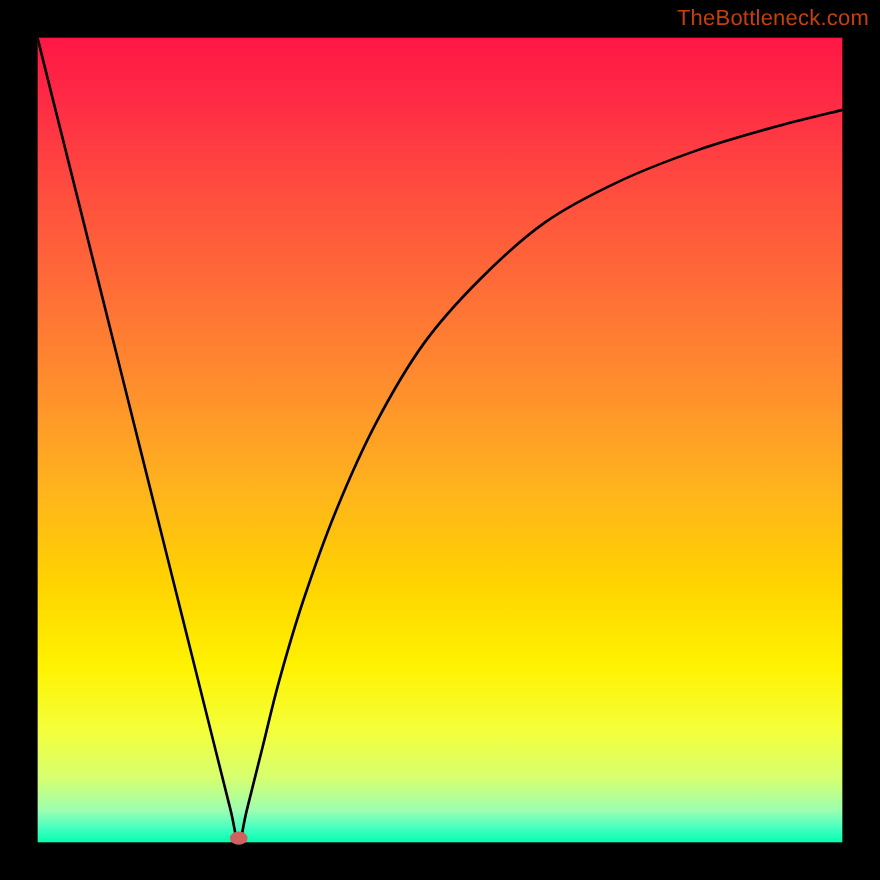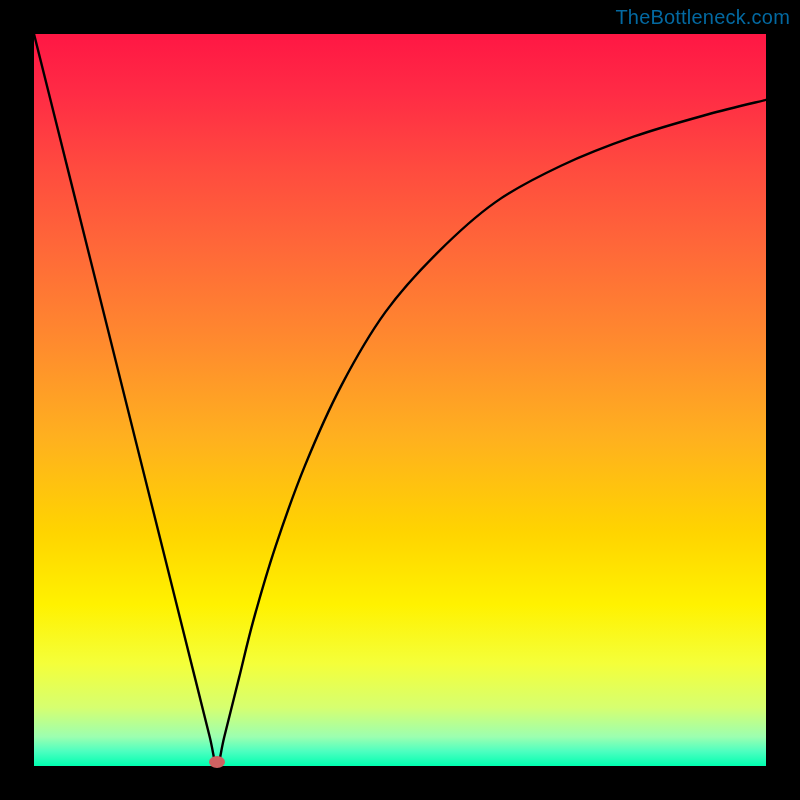--- a/index.html
+++ b/index.html
@@ -30,21 +30,21 @@
     position: absolute;
     top: 0;
     left: 0;
     width: 732px;
     height: 732px;
   }
   .attribution {
     position: absolute;
     top: 6px;
     right: 10px;
-    color: #0369a1;
+    color: #c2410c;
     font-size: 20px;
     font-weight: 400;
     letter-spacing: 0.2px;
   }
   .marker {
     position: absolute;
     width: 16px;
     height: 12px;
     border-radius: 50%;
     background: #cf6161;

